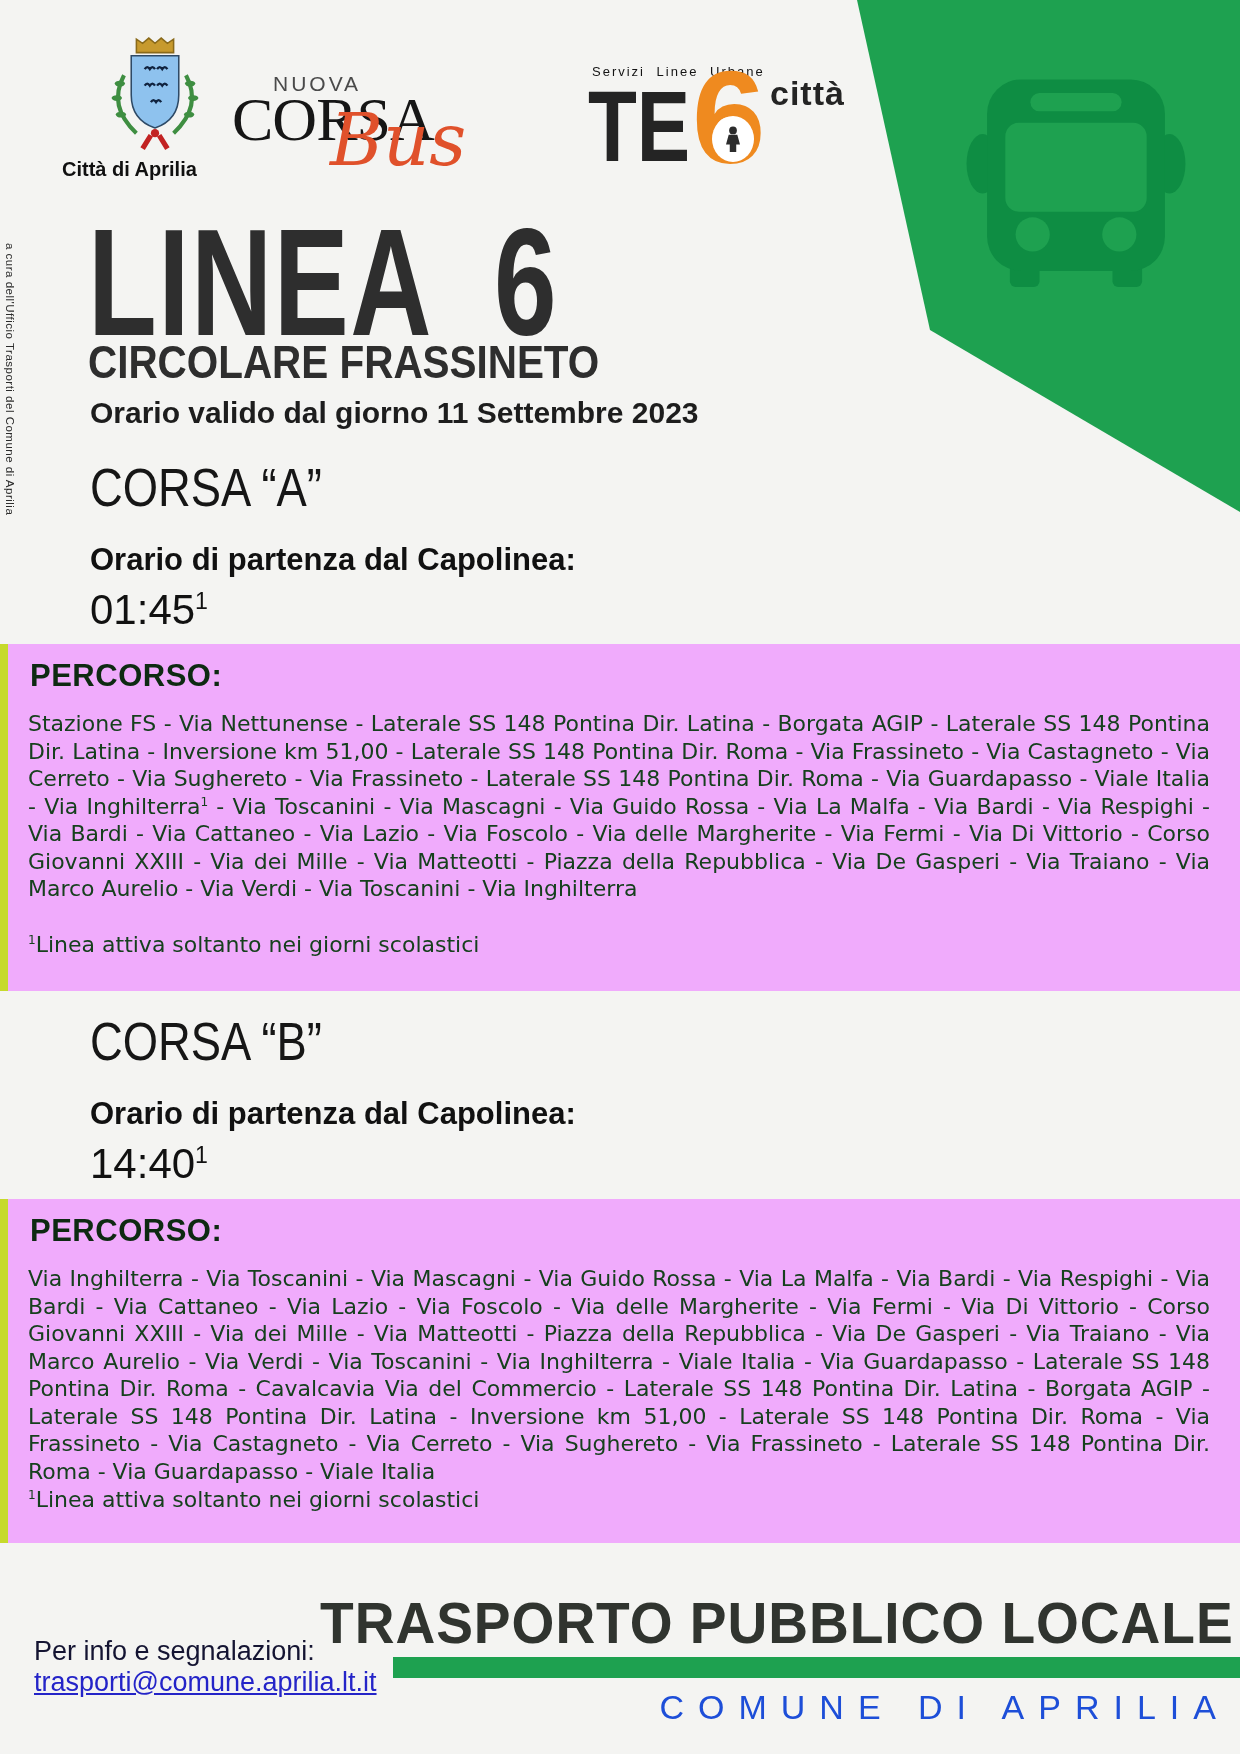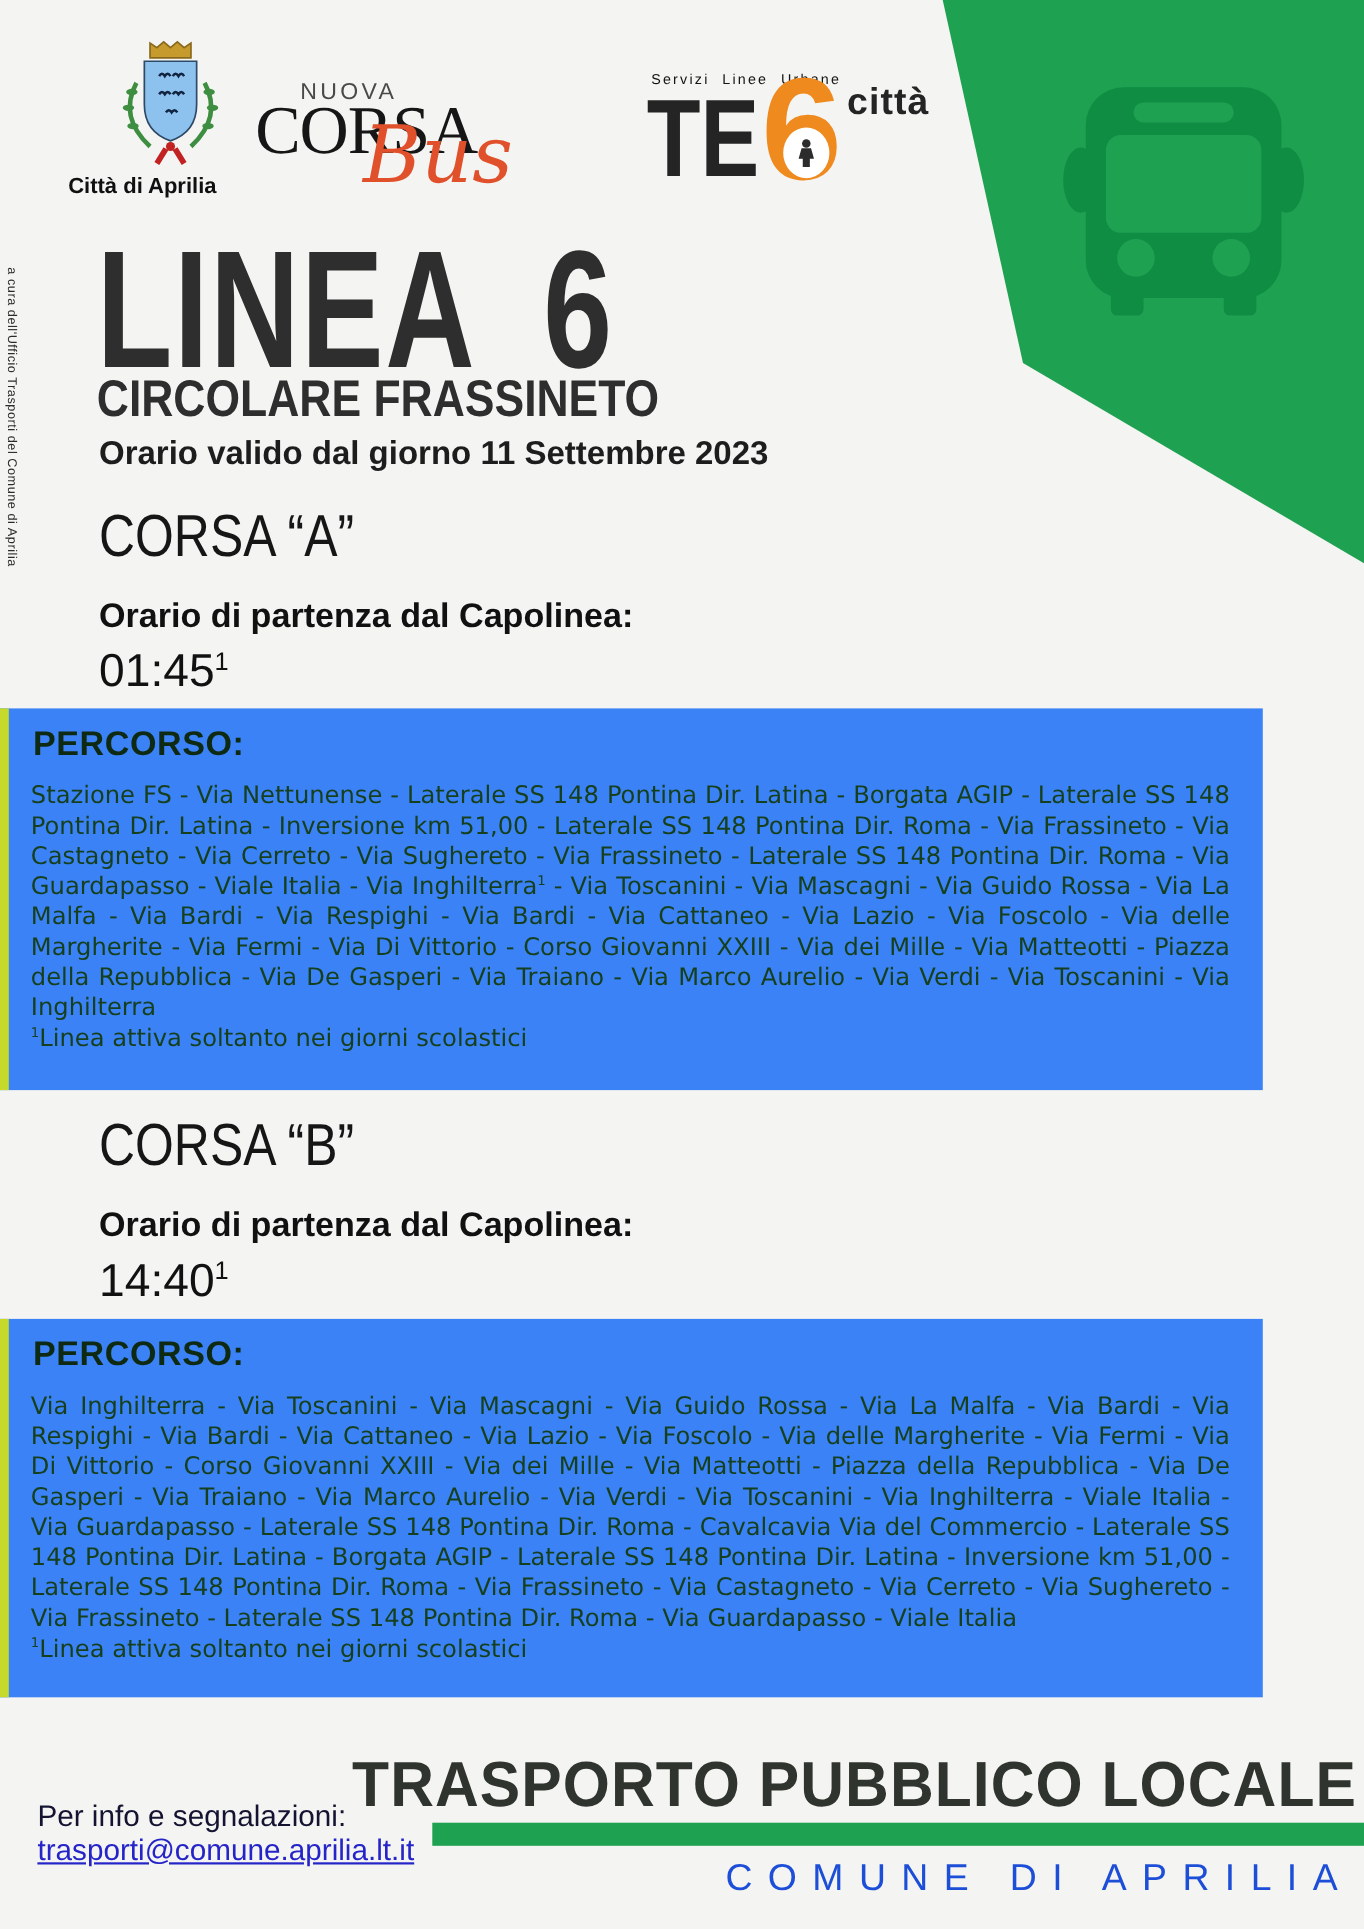--- a/index.html
+++ b/index.html
@@ -52,21 +52,21 @@
   .corsa-a-heading{top:460px;}
   .corsa-b-heading{top:1014px;}
   .dep-label{position:absolute;left:90px;font-size:31px;font-weight:700;color:#111;}
   .dep-label-a{top:542px;}
   .dep-label-b{top:1096px;}
   .dep-time{position:absolute;left:90px;font-size:42px;font-weight:400;color:#111;}
   .dep-time-a{top:586px;}
   .dep-time-b{top:1140px;}
   sup.sm{font-size:55%;vertical-align:super;line-height:0;}
   
-  .route-box{position:absolute;left:0;width:1148px;background:#3b82f6;}
+  .route-box{position:absolute;left:0;width:1240px;background:#f0abfc;}
   .box-a{top:644px;height:347px;}
   .box-b{top:1199px;height:344px;}
   .route-box::before{content:"";position:absolute;left:0;top:0;bottom:0;width:8px;background:#c6da2c;}
   .percorso-label{position:absolute;left:30px;top:14px;font-size:31px;font-weight:700;
     letter-spacing:.5px;color:#0e2a12;}
   .route-text{position:absolute;left:28px;right:30px;top:66px;
     font-family:"DejaVu Sans",sans-serif;font-size:22px;line-height:27.5px;
     color:#16401d;text-align:justify;}
   .footnote{position:absolute;left:28px;top:288px;font-family:"DejaVu Sans",sans-serif;
     font-size:22px;color:#16401d;}

